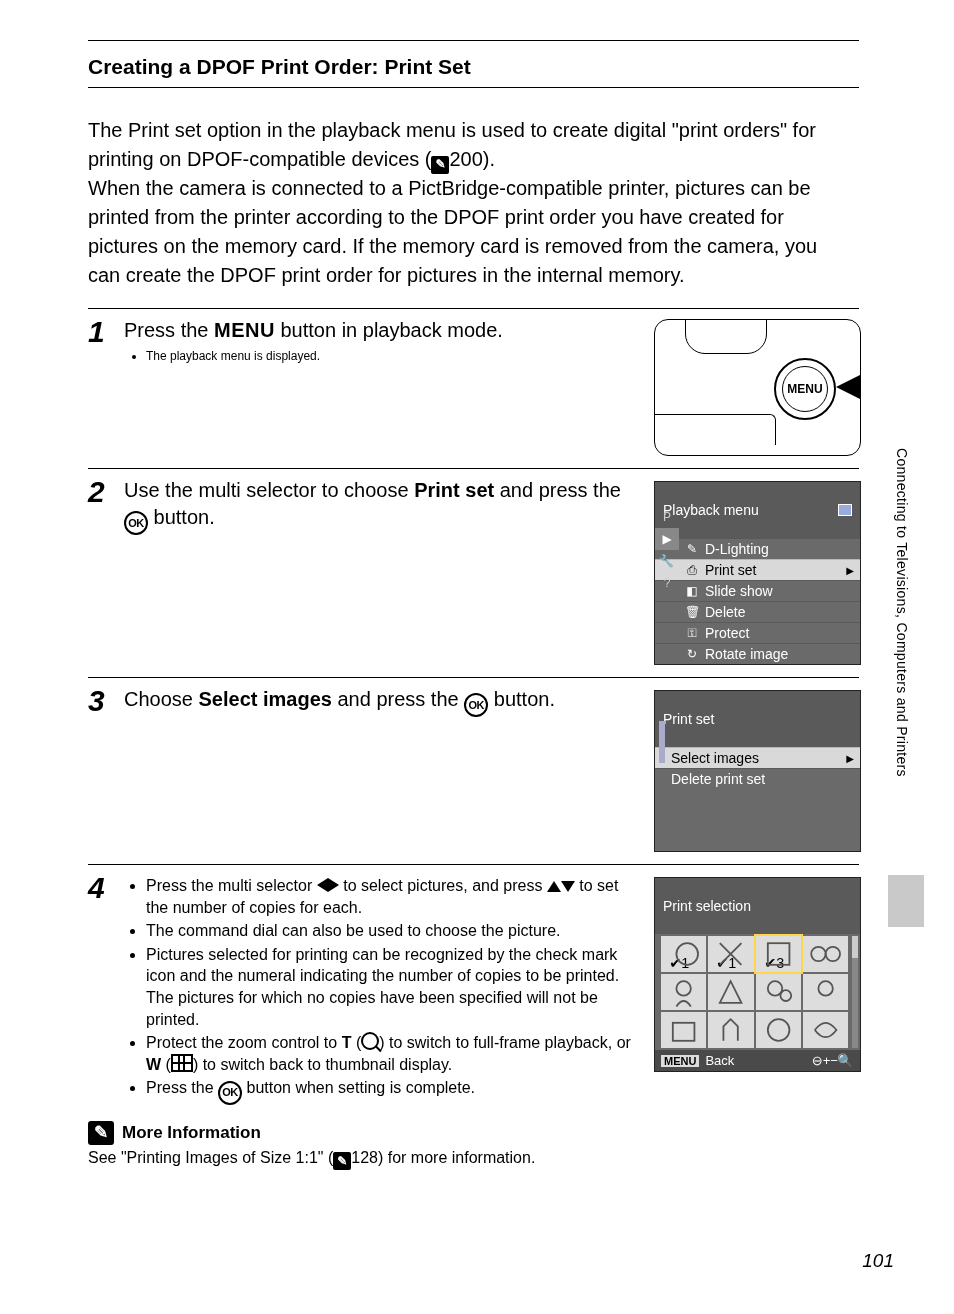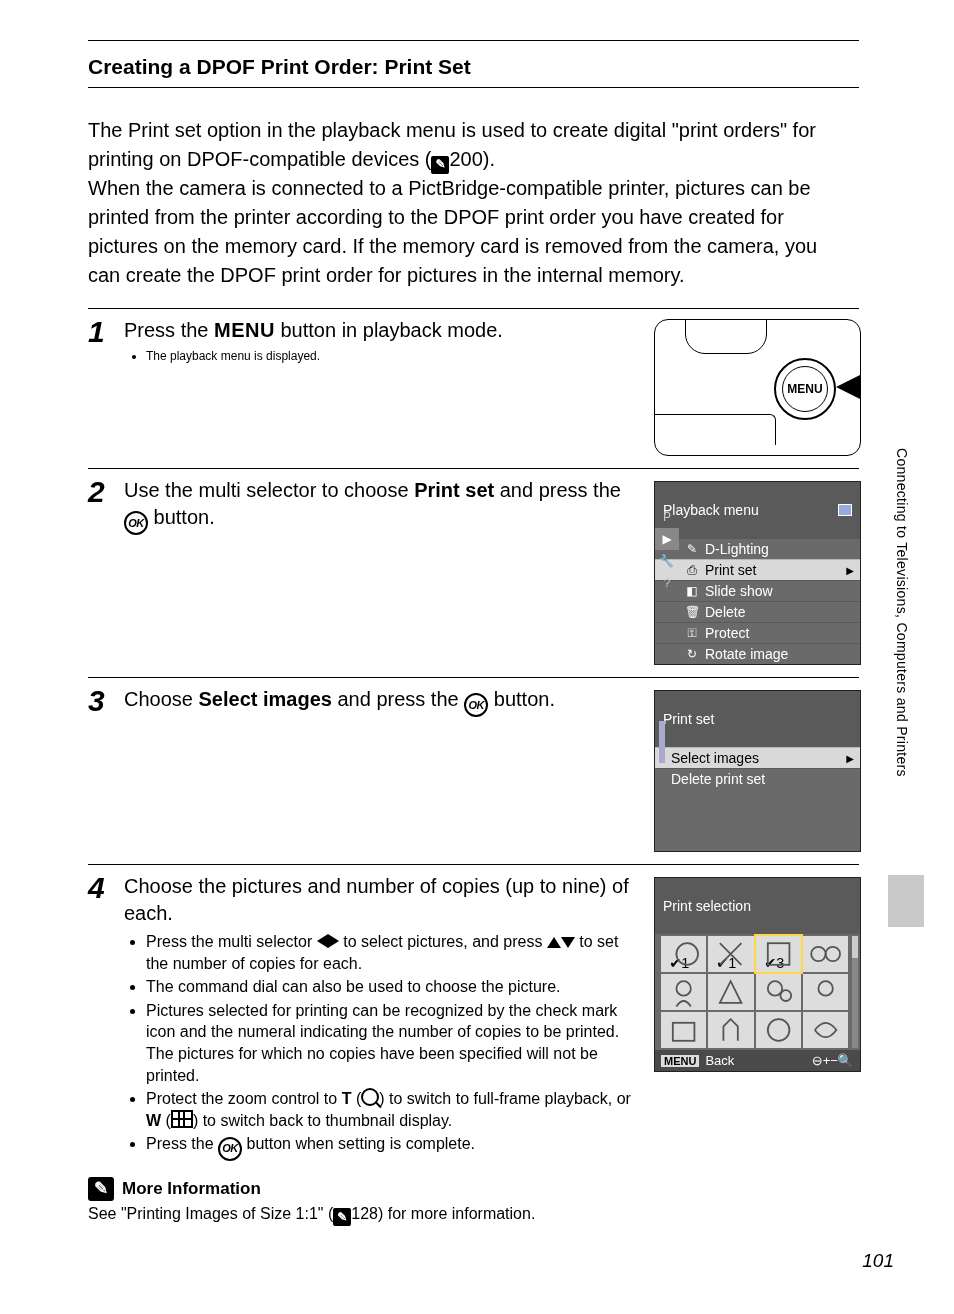--- a/index.html
+++ b/index.html
@@ -72,21 +72,20 @@
     align-items: center;
     justify-content: center;
     width: 20px;
     height: 20px;
     border: 2px solid #000;
     border-radius: 50%;
     font-size: 11px;
     font-weight: 700;
     vertical-align: -3px;
     letter-spacing: -0.5px;
-    font-style: italic;
   }
   ul.bullets {
     margin: 2px 0 0 0;
     padding: 0 0 0 22px;
     font-size: 12px;
     line-height: 1.35;
   }
   ul.bullets.small { font-size: 16px; }
   ul.bullets li { margin: 2px 0; }
   .illus {
@@ -406,21 +405,20 @@
         <div class="row">
             <span>Delete print set</span>
           </div>
       </div>
     </div>
   </div>
 
   <div class="step" style="grid-template-columns:36px 1fr 215px;">
     <div class="num">4</div>
     <div class="body">
-      <p class="head">Choose the pictures and number of copies (up to nine) of each.</p>
       <ul class="bullets small">
         <li>
           <span>Press the multi selector </span><span class="tri-l"></span><span class="tri-r"></span><span> to select pictures, and press </span><span class="tri-u"></span><span class="tri-d"></span><span> to set the number of copies for each.</span>
         </li>
         <li>The command dial can also be used to choose the picture.</li>
         <li>Pictures selected for printing can be recognized by the check mark icon and the numeral indicating the number of copies to be printed. The pictures for which no copies have been specified will not be printed.</li>
         <li>
           <span>Protect the zoom control to </span><b>T</b><span> (</span><span class="mag-icon"></span><span>) to switch to full-frame playback, or </span><b>W</b><span> (</span><span class="thumb-grid-icon"></span><span>) to switch back to thumbnail display.</span>
         </li>
         <li>

